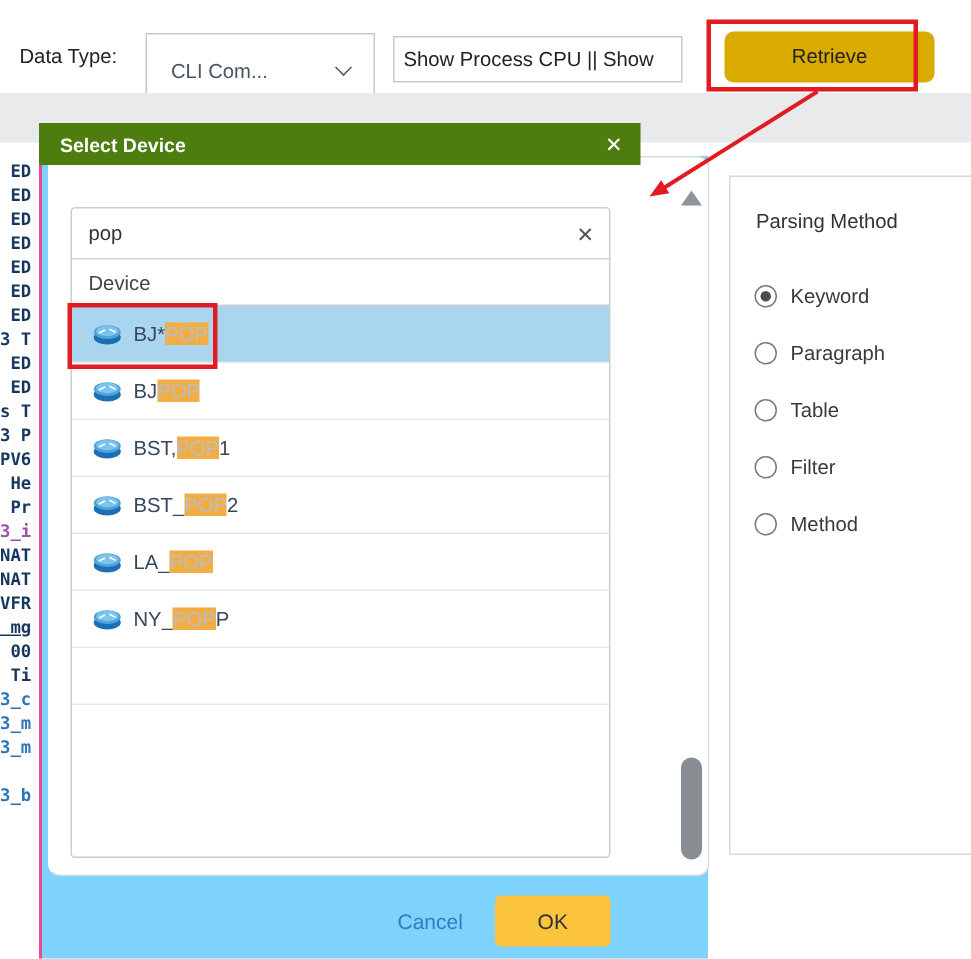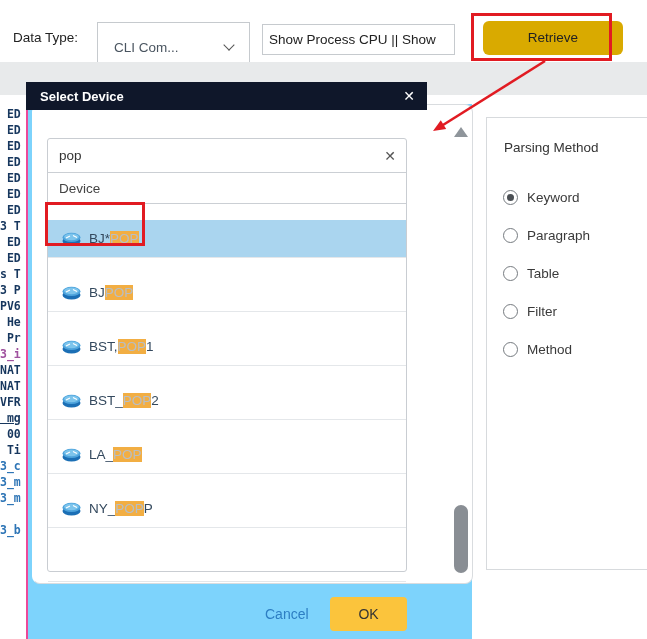--- a/index.html
+++ b/index.html
@@ -22,40 +22,40 @@
 
   
   #gray-band { left:0; top:62px; width:647px; height:33px; background:#E8EAEB; }
   #background-code { left:0; top:106px; width:46px; height:440px; overflow:hidden; z-index:1; }
   .code-line { font-family:"DejaVu Sans Mono", monospace; font-weight:bold; font-size:11.5px;
     line-height:16px; white-space:pre; color:#17375E; }
 
   
   #dialog-body { left:26px; top:104px; width:446px; height:535px; background:#7dd3fc;
     border-left:2px solid #ec4899; z-index:2; }
-  #dialog-titlebar { left:26px; top:82px; width:401px; height:28px; background:#0f172a;
+  #dialog-titlebar { left:26px; top:82px; width:401px; height:28px; background:#4d7c0f;
     z-index:3; display:flex; align-items:center; }
   #dialog-titlebar .ttl { color:#fff; font-size:13px; font-weight:bold; margin-left:14px; }
   #dialog-close { margin-left:auto; margin-right:12px; color:#fff; font-size:14px; cursor:pointer; }
 
   #list-wrapper { left:4px; top:0; width:441px; height:480px; border:1px solid #D9DCDF;
     border-left-color:#fff; border-radius:8px; background:#fff; }
 
   #device-panel { left:19px; top:34px; width:360px; height:434px; border:1px solid #C9CDD2;
     border-radius:3px; background:#fff; }
   #search-row { left:0; top:0; width:358px; height:34px; border-bottom:1px solid #CBCFD4;
     display:flex; align-items:center; }
   #search-input { border:none; outline:none; margin-left:11px; width:300px;
     font-size:13.5px; color:#333; font-family:"Liberation Sans", sans-serif; }
   #search-clear { margin-left:auto; margin-right:10px; color:#555; font-size:14px; cursor:pointer; }
   #header-row { left:0; top:34px; width:358px; height:31px; border-bottom:1px solid #CBCFD4;
     display:flex; align-items:center; }
   #header-row .hdr { margin-left:11px; font-size:13.5px; color:#444; }
   #device-rows { left:0; top:65px; width:358px; }
-  .dev-row { height:38px; border-bottom:1px solid #E4E7EA; display:flex; align-items:center; cursor:pointer;margin-top:16px; }
+  .dev-row { height:38px; border-bottom:1px solid #E4E7EA; display:flex; align-items:center; cursor:pointer; }
   .dev-row.selected { background:#AAD5EF; }
   .dev-icon { margin-left:14px; width:19px; height:14px; display:inline-block; }
   .dev-label { margin-left:8px; font-size:13.5px; color:#34495E; white-space:pre; }
   .hl { background:#F2AE43; color:#B9BEC3; }
 
   
   #scroll-up { left:426px; top:23px; width:0; height:0;
     border-left:7px solid transparent; border-right:7px solid transparent;
     border-bottom:10px solid #8F959B; cursor:pointer; }
   #scroll-thumb { left:426px; top:401px; width:14px; height:68px; background:#898E94;

